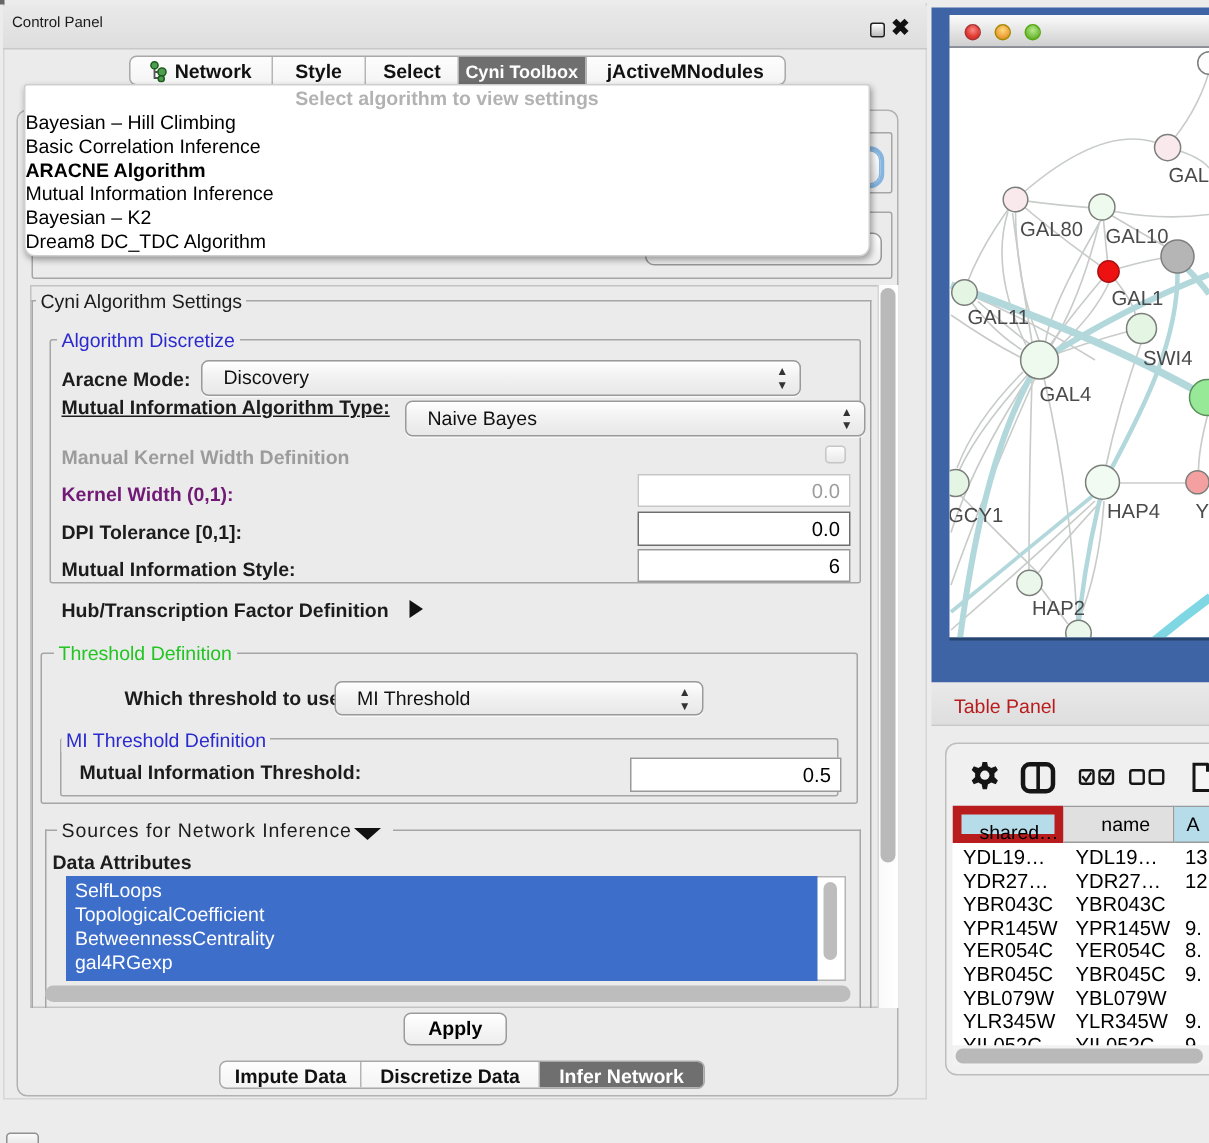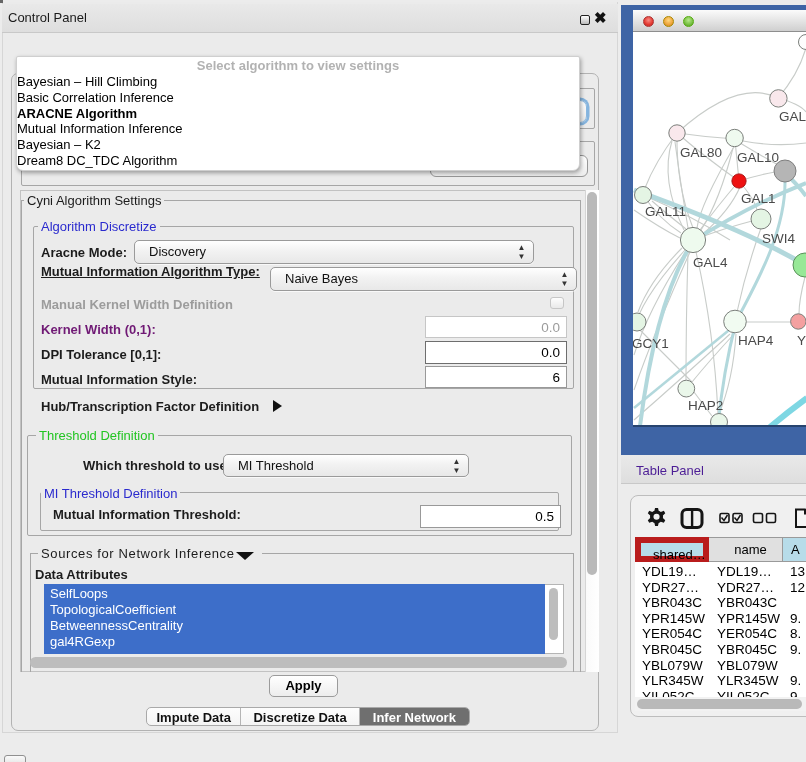--- a/index.html
+++ b/index.html
@@ -22,24 +22,37 @@
   border-right:1px solid #b5b5b5; height:100%; }
 .seg .s:last-child { border-right:none; }
 .seg .sel { background:#6f6f6f; color:#fff; }
 </style>
 </head>
 <body>
 <div id="stage">
 
   <div class="abs" style="left:2px;top:2px;width:616px;height:731px;background:#ebebeb;border:1px solid #d6d6d6;border-top:none;"></div>
   <div class="abs" style="left:2px;top:4px;width:616px;height:29px;background:linear-gradient(#e9e9e9,#dedede);border-bottom:1px solid #c8c8c8;"></div>
-  <div class="abs" style="left:8px;top:10px;font-size:13px;color:#1a1a1a;">Control Panel</div>
+  <div class="abs" style="left:8px;top:10px;font-size:10px;color:#1a1a1a;">Control Panel</div>
   <div class="abs" style="left:580px;top:15px;width:10px;height:10px;border:1.6px solid #222;border-radius:2px;background:linear-gradient(#fff,#bbb);"></div>
   <div class="abs" style="left:594px;top:9px;font-size:15px;font-weight:bold;color:#111;">✖</div>
 
+  <div class="seg" style="left:86px;top:37px;width:438px;height:20px;">
+    <div class="s" style="width:95px;"><span style="position:relative;top:0px;">
+      <svg width="13" height="15" viewBox="0 0 13 15" style="vertical-align:-3px;">
+        <path d="M3 4 L3 12 L6 12 M3 8 L6 8" stroke="#555" stroke-width="1.2" fill="none"></path>
+        <circle cx="3" cy="3.5" r="2.4" fill="#4d9e4d" stroke="#1d5c1d"></circle>
+        <circle cx="8" cy="8" r="2.7" fill="#4d9e4d" stroke="#1d5c1d"></circle>
+        <circle cx="7.5" cy="12.5" r="2" fill="#4d9e4d" stroke="#1d5c1d"></circle>
+      </svg> Network</span></div>
+    <div class="s" style="width:63px;">Style</div>
+    <div class="s" style="width:62px;">Select</div>
+    <div class="s sel" style="width:85px;font-size:12px;padding-top:3px;">Cyni Toolbox</div>
+    <div class="s" style="width:133px;">jActiveMNodules</div>
+  </div>
 
   <div class="abs" style="left:11px;top:73px;width:588px;height:658px;border:1px solid #b2b2b2;border-radius:7px;background:#ebebeb;"></div>
 
   <div class="abs group" style="left:21px;top:88px;width:574px;height:41px;"></div>
   <div class="abs" style="left:430px;top:100px;width:157px;height:23px;border-radius:7px;box-shadow:0 0 0 2.5px #85b4de;background:linear-gradient(#fff,#e9e9e9);border:1px solid #88b7e0;"></div>
 
   <div class="abs group" style="left:21px;top:141px;width:574px;height:45px;"></div>
   <div class="abs" style="left:430px;top:155px;width:158px;height:22px;border-radius:6px;border:1px solid #979797;background:linear-gradient(#fff,#ececec);"></div>
 
   <div class="abs" style="left:20px;top:190px;width:579px;height:482px;border:1px solid #c2c2c2;background:#ebebeb;overflow:hidden;"></div>
@@ -205,21 +218,21 @@
         <text x="632" y="348">GCY1</text>
         <text x="738" y="345">HAP4</text>
         <text x="797" y="345">Y</text>
         <text x="688" y="410">HAP2</text>
       </g>
     </svg>
   </div>
   <div class="abs" style="left:633px;top:425px;width:173px;height:1.5px;background:#27446f;"></div>
 
   <div class="abs" style="left:621px;top:455px;width:185px;height:29px;background:linear-gradient(#e9e9e9,#dedede);border-bottom:1px solid #c8c8c8;"></div>
-  <div class="abs" style="left:636px;top:463px;font-size:13px;color:#4c1d95;">Table Panel</div>
+  <div class="abs" style="left:636px;top:463px;font-size:13px;color:#b91c1c;">Table Panel</div>
   <div class="abs" style="left:621px;top:484px;width:185px;height:278px;background:#ececec;"></div>
   <div class="abs" style="left:630px;top:495px;width:185px;height:222px;border:1px solid #bdbdbd;border-radius:8px;background:#f0f0f0;"></div>
 
   <svg class="abs" style="left:645px;top:508px;" width="170" height="24" viewBox="0 0 170 24">
     <g fill="#151515" transform="translate(-0.5,-2.2) scale(1.18)">
       <path d="M9 1.5 L11.4 1.5 L12 4.2 A5.4 5.4 0 0 1 13.8 5.2 L16.4 4.3 L17.6 6.4 L15.6 8.3 A5.6 5.6 0 0 1 15.6 10.4 L17.6 12.3 L16.4 14.4 L13.8 13.5 A5.4 5.4 0 0 1 12 14.5 L11.4 17.2 L9 17.2 L8.4 14.5 A5.4 5.4 0 0 1 6.6 13.5 L4 14.4 L2.8 12.3 L4.8 10.4 A5.6 5.6 0 0 1 4.8 8.3 L2.8 6.4 L4 4.3 L6.6 5.2 A5.4 5.4 0 0 1 8.4 4.2 Z"></path>
       <circle cx="10.2" cy="9.3" r="2.6" fill="#f0f0f0"></circle>
     </g>
     <rect x="37" y="1.5" width="20" height="18" rx="4.5" fill="none" stroke="#151515" stroke-width="3"></rect>
     <rect x="45.9" y="1.5" width="2.4" height="18" fill="#151515"></rect>

